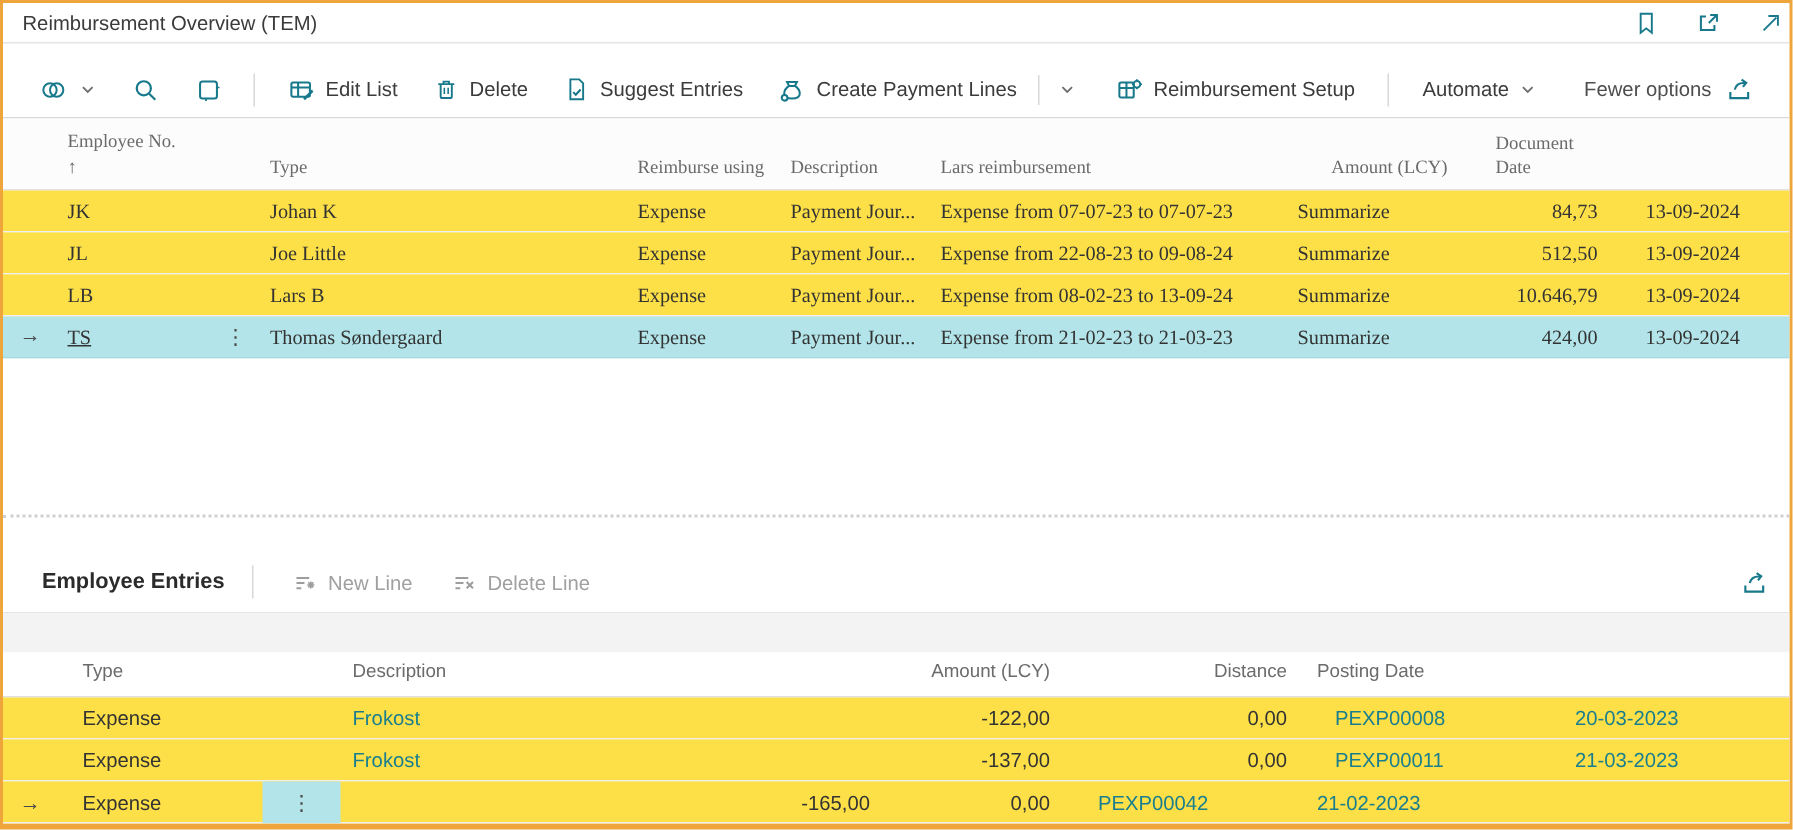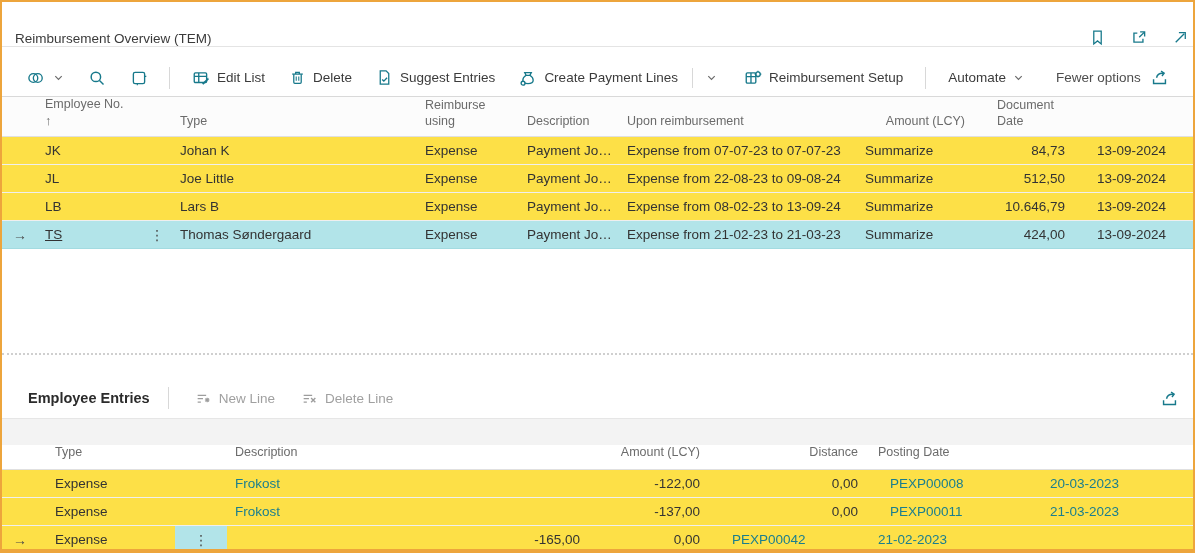--- a/index.html
+++ b/index.html
@@ -12,37 +12,37 @@
     display:flex; flex-direction:column;
     overflow:hidden;
     color:#333;
   }
   button { background:none; border:none; font:inherit; color:inherit; display:flex; align-items:center; gap:7px; cursor:pointer; }
   svg { display:block; }
   .icn { display:inline-flex; color:#17798B; }
   .icn.gray { color:#9d9d9d; }
 
   
-  .titlebar { height:45px; flex:none; display:flex; align-items:flex-end; padding:0 12px 0 13px; border-bottom:1px solid #e4e4e4; }
+  .titlebar { height:27px; flex:none; display:flex; align-items:center; padding:0 12px 0 13px; border-bottom:1px solid #e4e4e4; }
   .titlebar .title { font-size:13.5px; color:#3b3b3b; flex:1; }
   .titlebar .ticons { display:flex; align-items:center; gap:24px; margin-right:-8px; }
 
   
   .toolbar { height:37px; margin-top:12px; flex:none; display:flex; align-items:center; padding:0 8px 0 16px; font-size:13.5px; color:#3b3b3b; }
   .toolbar .sep { width:1px; height:22px; background:#d8d8d8; margin:0 13px; flex:none; }
   .toolbar .minisep { width:1px; height:20px; background:#d8d8d8; margin:0 5px; flex:none; }
   .tbtn { padding:4px 9px; white-space:nowrap; }
   .iconbtn { padding:4px 8px; }
   .toolbar .spacer { flex:1; }
   .toolbar-right { display:flex; align-items:center; gap:26px; margin-right:-10px; }
   .toolbar-divider { border-bottom:1px solid #d9d9d9; flex:none; }
 
   
   .grid { display:grid; align-items:center; }
-  .g1 { grid-template-columns:43px 135px 245px 102px 100px 238px 110px 100px 1fr; }
+  .g1 { grid-template-columns:43px 135px 245px 102px 100px 238px 110px 100px 1fr;font-family:Liberation Serif, serif; }
   .g2 { grid-template-columns:53px 180px 355px 120px 158px 172px 1fr; }
   .hrow { align-items:end; color:#6b6b6b; font-size:12.5px; border-bottom:1px solid #e0e0e0; background:#fcfcfc; }
   .hrow1 { height:55px; padding-bottom:7px; }
   .hrow2 { height:33px; padding-bottom:8px; background:#fff; }
   .hcell { padding-right:10px; line-height:1.25; cursor:pointer; }
   .drow { height:28px; font-size:13.5px; border-bottom:1px solid #efefef; background:#fde047; }
   .cell { padding-right:10px; white-space:nowrap; overflow:hidden; text-overflow:ellipsis; cursor:pointer; }
   .num { text-align:right; }
   .ind { padding-left:11px; color:#4a4a4a; font-size:14px; cursor:default; }
   .padL22 { padding-left:22px; }
@@ -229,21 +229,21 @@
   <div></div>
   <div class="hcell">
     <div class="sortwrap">
       <span>Employee No.</span>
       <span>↑</span>
     </div>
   </div>
   <div class="hcell">Type</div>
   <div class="hcell">Reimburse using</div>
   <div class="hcell">Description</div>
-  <div class="hcell">Upon reimbursement</div>
+  <div class="hcell">Lars reimbursement</div>
   <div class="hcell num">Amount (LCY)</div>
   <div class="hcell padL22">Document Date</div>
 </div>
 
 <div>
   <div class="grid g1 drow">
     <div class="ind"></div>
     <div class="cell">JK</div>
     <div class="cell">Johan K</div>
     <div class="cell">Expense</div>

